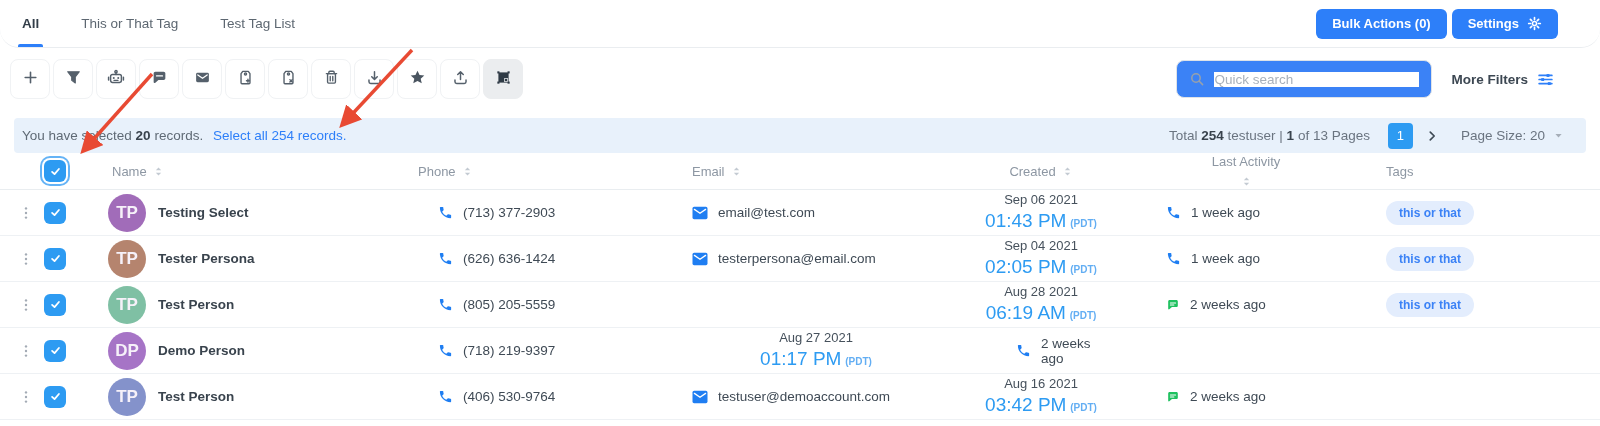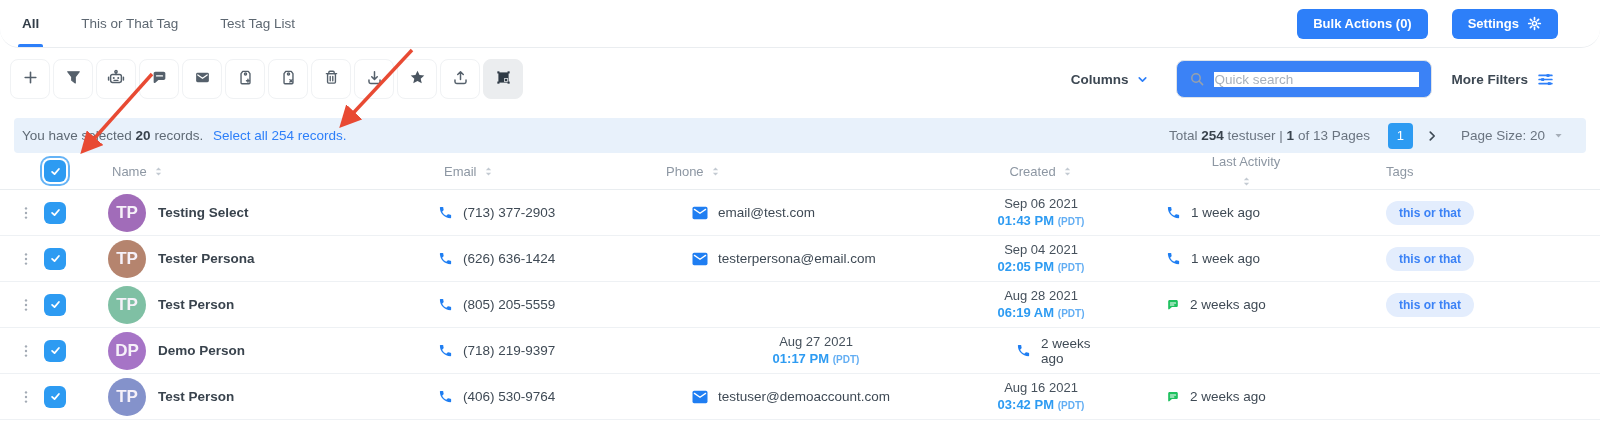--- a/index.html
+++ b/index.html
@@ -6,21 +6,21 @@
   html,body { width:1600px; height:426px; overflow:hidden; background:#fff;
     font-family:"Liberation Sans", sans-serif; color:#3c4752; }
   .app { position:relative; width:1600px; height:426px; }
 
   
   .tabbar { height:48px; display:flex; align-items:center; border-bottom:1px solid #eaedf0; padding:0 42px 0 22px;border-radius:19px; }
   .tabs { display:flex; gap:42px; height:100%; }
   .tab { position:relative; display:flex; align-items:center; font-size:13.5px; color:#5d6771; cursor:pointer; }
   .tab.active { color:#333e49; font-weight:700; }
   .tab.active::after { content:""; position:absolute; left:-4px; right:-4px; bottom:0; height:3px; background:#2d7ff9; border-radius:2px 2px 0 0; }
-  .tab-actions { margin-left:auto; display:flex; gap:24px; }
+  .tab-actions { margin-left:auto; display:flex; gap:5px; }
   .btn-primary { display:flex; align-items:center; gap:8px; background:#2d7ff9; color:#fff; font-weight:700;
     font-size:13px; border:none; border-radius:6px; height:30px; padding:0 16px; cursor:pointer; }
 
   
   .toolbar { height:62px; display:flex; align-items:center; padding:0 40px 0 10px; }
   .icon-group { display:flex; gap:3px; }
   .icon-btn { width:40px; height:40px; border-radius:8px; background:#fff; border:1px solid #f0f2f4;
     display:flex; align-items:center; justify-content:center; cursor:pointer; }
   .icon-btn.active { background:#ebedef; border-color:#ebedef; }
   .toolbar-right { margin-left:auto; display:flex; align-items:center; gap:13px; }
@@ -59,21 +59,21 @@
   .checkbox { width:22px; height:22px; border-radius:6px; background:#2d9bf2; display:flex; align-items:center; justify-content:center; cursor:pointer; }
   .checkbox.ring { box-shadow:0 0 0 2px #ffffff, 0 0 0 4px #64b3f6; }
   .cell-name { display:flex; align-items:center; gap:12px; padding-left:20px; }
   .avatar { width:38px; height:38px; border-radius:50%; color:#f6f1f9; font-size:17px; font-weight:600;
     display:flex; align-items:center; justify-content:center; flex:none;text-align:center; }
   .pname { font-weight:600; color:#39434d; }
   .cell-phone, .cell-email { display:flex; align-items:center; gap:10px; padding-left:20px; }
   .cell-email { padding-left:26px; }
   .cell-created { text-align:center; line-height:1.35; }
   .created-date { font-size:13px; color:#46515c; font-weight:500; }
-  .created-time { font-size:13px; color:#2d9bf2; font-weight:700;text-align:center; }
+  .created-time { font-size:19px; color:#2d9bf2; font-weight:400;text-align:center; }
   .created-tz { font-size:10px; color:#63aef3; font-weight:700; }
   .cell-activity { display:flex; align-items:center; gap:10px; padding-left:50px; }
   .cell-tags { padding-left:60px; }
   .tag-pill { display:inline-block; background:#e3edfd; color:#3b82f6; font-size:12px; font-weight:600;
     padding:5px 13px; border-radius:14px; cursor:pointer; }
 
   .sorticon { display:inline-flex; }
   .arrows-overlay { position:absolute; inset:0; pointer-events:none; z-index:40; }
 </style>
 </head>
@@ -181,28 +181,20 @@
           <rect x="8.6" y="8.6" width="3.6" height="3.6" fill="#ebedef"></rect>
               <rect x="9.3" y="9.3" width="2.2" height="2.2" fill="#2f3a45"></rect>
           <rect x="2.2" y="2.2" width="2" height="2" fill="#2f3a45"></rect>
               <rect x="11.8" y="2.2" width="2" height="2" fill="#2f3a45"></rect>
           <rect x="2.2" y="11.8" width="2" height="2" fill="#2f3a45"></rect>
               <rect x="11.8" y="11.8" width="2" height="2" fill="#2f3a45"></rect>
         </svg></span>
       </div>
     </div>
     <div class="toolbar-right">
-      <button class="columns-btn">
-        <span>Columns</span>
-        <span style="display:flex;">
-            <svg width="13" height="13" viewBox="0 0 16 16" fill="none" stroke="#2d7ff9" stroke-width="2" stroke-linecap="round" stroke-linejoin="round">
-              <path d="M4 6l4 4 4-4"></path>
-            </svg>
-          </span>
-      </button>
       <div class="search-box">
         <span style="display:flex;">
             <svg width="16" height="16" viewBox="0 0 16 16" fill="none" stroke="#98a1ab" stroke-width="1.5" stroke-linecap="round">
               <circle cx="7" cy="7" r="4.2"></circle>
               <path d="M10.3 10.3 13.6 13.6"></path>
             </svg>
           </span>
         <input type="text" placeholder="Quick search" style="">
       </div>
       <button class="morefilters-btn">
@@ -262,31 +254,31 @@
       </div>
     <div class="th name-h">
       <span>Name</span>
       <span class="sorticon">
           <svg width="11" height="13" viewBox="0 0 14 16">
             <path d="M3.6 6.4 7 2.8l3.4 3.6Z" fill="#c3cad2"></path>
             <path d="M3.6 9.6 7 13.2l3.4-3.6Z" fill="#c3cad2"></path>
           </svg>
         </span>
     </div>
-    <div class="th" style="padding-left:26px;">
-      <span>Email</span>
+    <div class="th">
+      <span>Phone</span>
       <span class="sorticon">
           <svg width="11" height="13" viewBox="0 0 14 16">
             <path d="M3.6 6.4 7 2.8l3.4 3.6Z" fill="#c3cad2"></path>
             <path d="M3.6 9.6 7 13.2l3.4-3.6Z" fill="#c3cad2"></path>
           </svg>
         </span>
     </div>
-    <div class="th">
-      <span>Phone</span>
+    <div class="th" style="padding-left:26px;">
+      <span>Email</span>
       <span class="sorticon">
           <svg width="11" height="13" viewBox="0 0 14 16">
             <path d="M3.6 6.4 7 2.8l3.4 3.6Z" fill="#c3cad2"></path>
             <path d="M3.6 9.6 7 13.2l3.4-3.6Z" fill="#c3cad2"></path>
           </svg>
         </span>
     </div>
     <div class="th created-h">
       <span>Created</span>
       <span class="sorticon">

